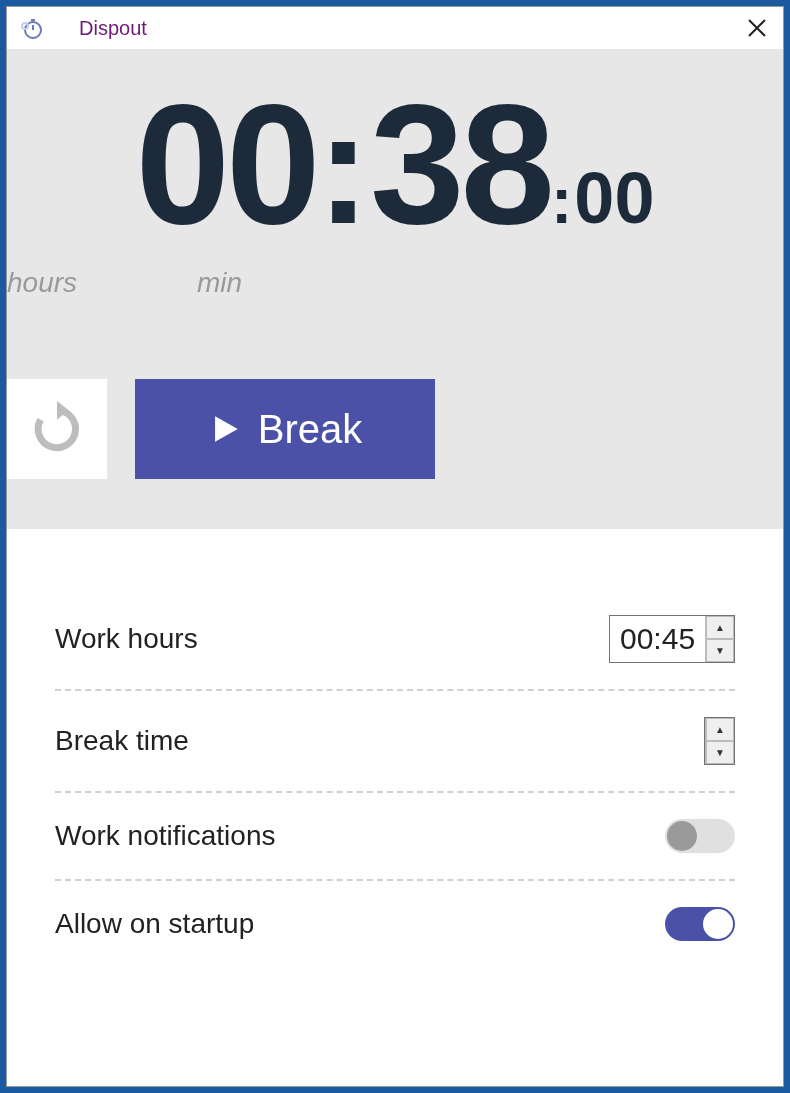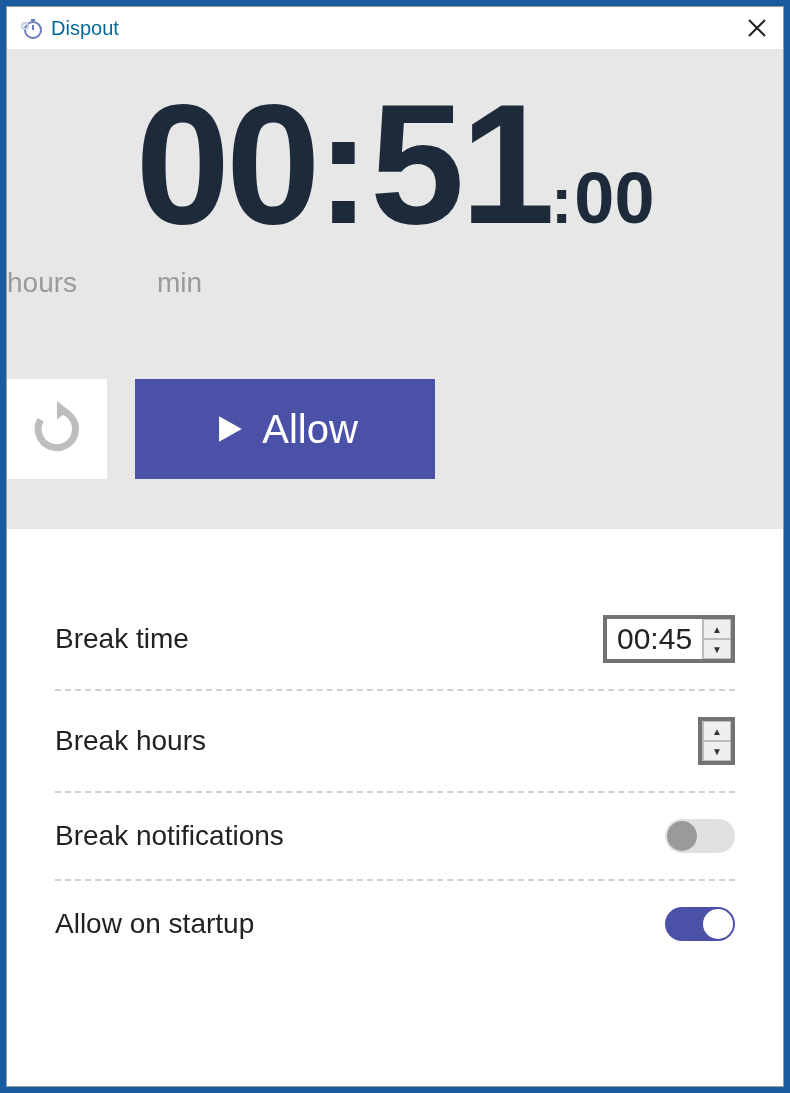--- a/index.html
+++ b/index.html
@@ -23,44 +23,45 @@
 .titlebar {
   height: 42px;
   display: flex;
   align-items: center;
   justify-content: space-between;
   padding: 0 12px;
   background: #fff;
 }
 .titlebar-left { display: flex; align-items: center; gap: 8px; }
 .app-icon { width: 24px; height: 24px; display:flex; align-items:center; justify-content:center; }
-.app-title { font-size: 20px; color: #0369a1; }
+.app-title { font-size: 20px; color: #701a75; margin-left: 28px; }
 .close-btn { width: 28px; height: 28px; display:flex; align-items:center; justify-content:center; cursor:pointer; }
 .timer-area {
   background: #e7e7e7;
   padding: 30px 0 50px 0;
   display: flex;
   flex-direction: column;
 }
 .timer-display {
   display: flex;
   align-items: baseline;
   justify-content: center;
   color: #1c2a3a;
 }
 .t-hours, .t-min { font-size: 170px; font-weight: 700; line-height: 1; letter-spacing: -4px; }
 .t-colon-big { font-size: 160px; font-weight: 700; line-height: 1; }
 .t-sec { font-size: 72px; font-weight: 600; line-height: 1; margin-left: 2px; }
 .t-colon-small { font-size: 64px; font-weight: 600; line-height: 1; }
 .timer-labels {
   display: flex;
-  gap: 80px;
+  gap: 120px;
   margin-top: 18px;
   color: #9a9a9a;
   font-size: 28px;
+  font-style: italic;
 }
 .controls {
   display: flex;
   align-items: center;
   gap: 28px;
   margin-top: 80px;
 }
 .reset-btn {
   width: 100px; height: 100px;
   background: #fff;
@@ -85,21 +86,21 @@
   display: flex;
   align-items: center;
   justify-content: space-between;
   padding: 26px 0;
   border-bottom: 2px dashed #d0d0d0;
 }
 .setting-row:last-child { border-bottom: none; }
 .setting-label { font-size: 28px; color: #222; }
 .spinner {
   display: flex;
-  border: 4px solid #737373;
+  border: 1px solid #737373;
   background: #701a75;
   height: 48px;
 }
 .spinner-value {
   width: 95px;
   font-size: 30px;
   color: #222;
   padding: 4px 10px;
   border: none;
   outline: none;
@@ -154,69 +155,69 @@
       <svg width="20" height="20" viewBox="0 0 20 20">
           <path d="M2 2 L18 18 M18 2 L2 18" stroke="#222" stroke-width="2" fill="none"></path>
         </svg>
     </div>
   </div>
 
   <div class="timer-area">
     <div class="timer-display">
       <span class="t-hours">00</span>
       <span class="t-colon-big">:</span>
-      <span class="t-min">51</span>
+      <span class="t-min">38</span>
       <span class="t-colon-small">:</span>
       <span class="t-sec">00</span>
     </div>
     <div class="timer-labels">
       <span>hours</span>
       <span>min</span>
     </div>
     <div class="controls">
       <button class="reset-btn">
         <svg width="56" height="56" viewBox="0 0 24 24">
             <path d="M12 4 a8 8 0 1 1 -7 4" fill="none" stroke="#bdbdbd" stroke-width="3"></path>
             <path d="M12 0 L12 8 L17 4 Z" fill="#bdbdbd"></path>
           </svg>
       </button>
       <button class="start-btn">
         <svg width="34" height="34" viewBox="0 0 24 24">
             <path d="M5 3 L21 12 L5 21 Z" fill="#fff"></path>
           </svg>
-        <span>Allow</span>
+        <span>Break</span>
       </button>
     </div>
   </div>
 
   <div class="settings">
 
     <div class="setting-row">
-      <span class="setting-label">Break time</span>
+      <span class="setting-label">Work hours</span>
       <div class="spinner">
         <input class="spinner-value" value="00:45" style="">
         <div class="spinner-btns">
           <div class="spinner-btn">▲</div>
           <div class="spinner-btn">▼</div>
         </div>
       </div>
     </div>
 
     <div class="setting-row">
-      <span class="setting-label">Break hours</span>
+      <span class="setting-label">Break time</span>
       <div class="spinner">
         <div class="spinner-btns">
           <div class="spinner-btn">▲</div>
           <div class="spinner-btn">▼</div>
         </div>
       </div>
     </div>
 
     <div class="setting-row">
-      <span class="setting-label">Break notifications</span>
+      <span class="setting-label">Work notifications</span>
       <div class="toggle off">
         <div class="toggle-knob"></div>
       </div>
     </div>
 
     <div class="setting-row">
       <span class="setting-label">Allow on startup</span>
       <div class="toggle on">
         <div class="toggle-knob"></div>
       </div>

